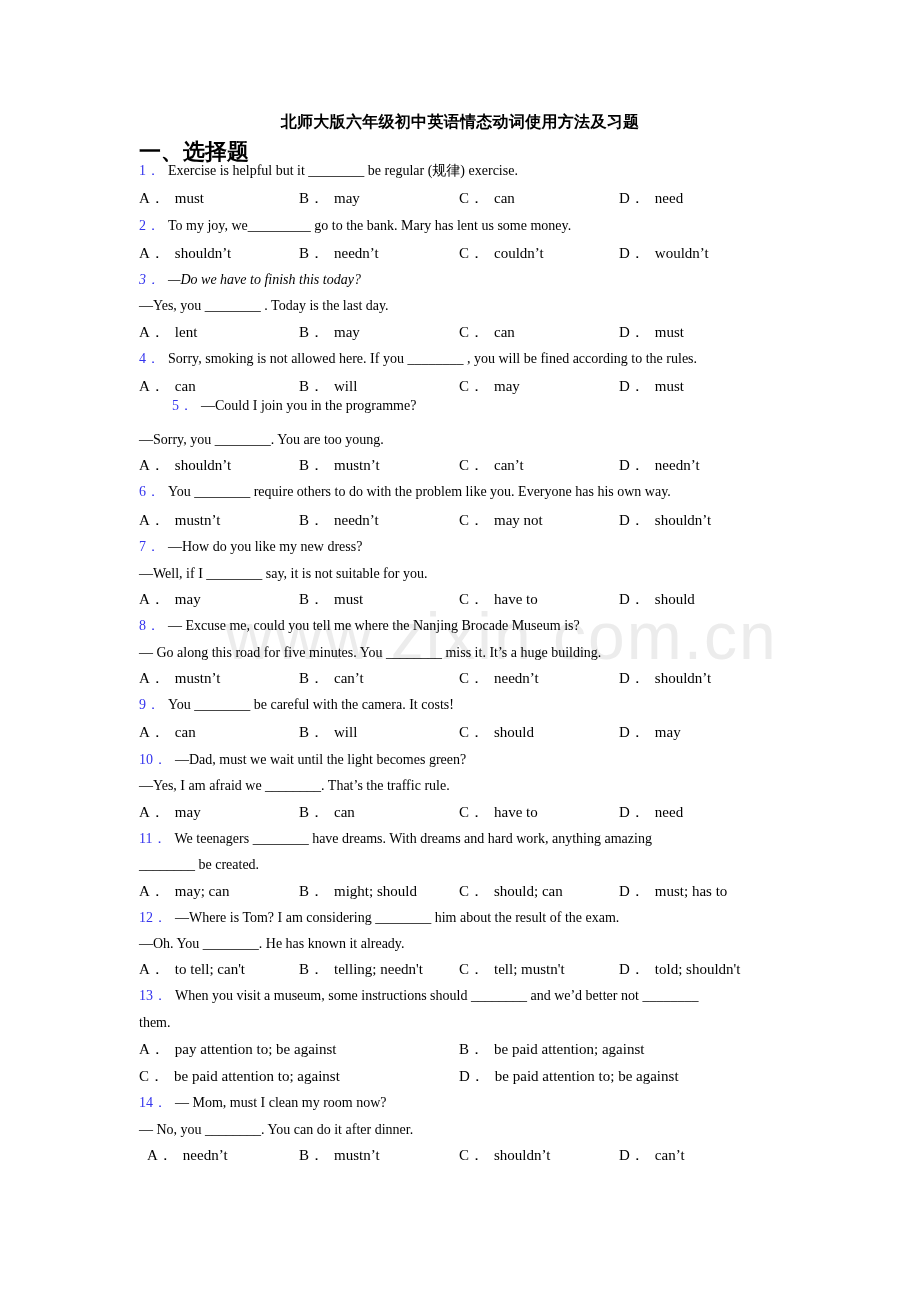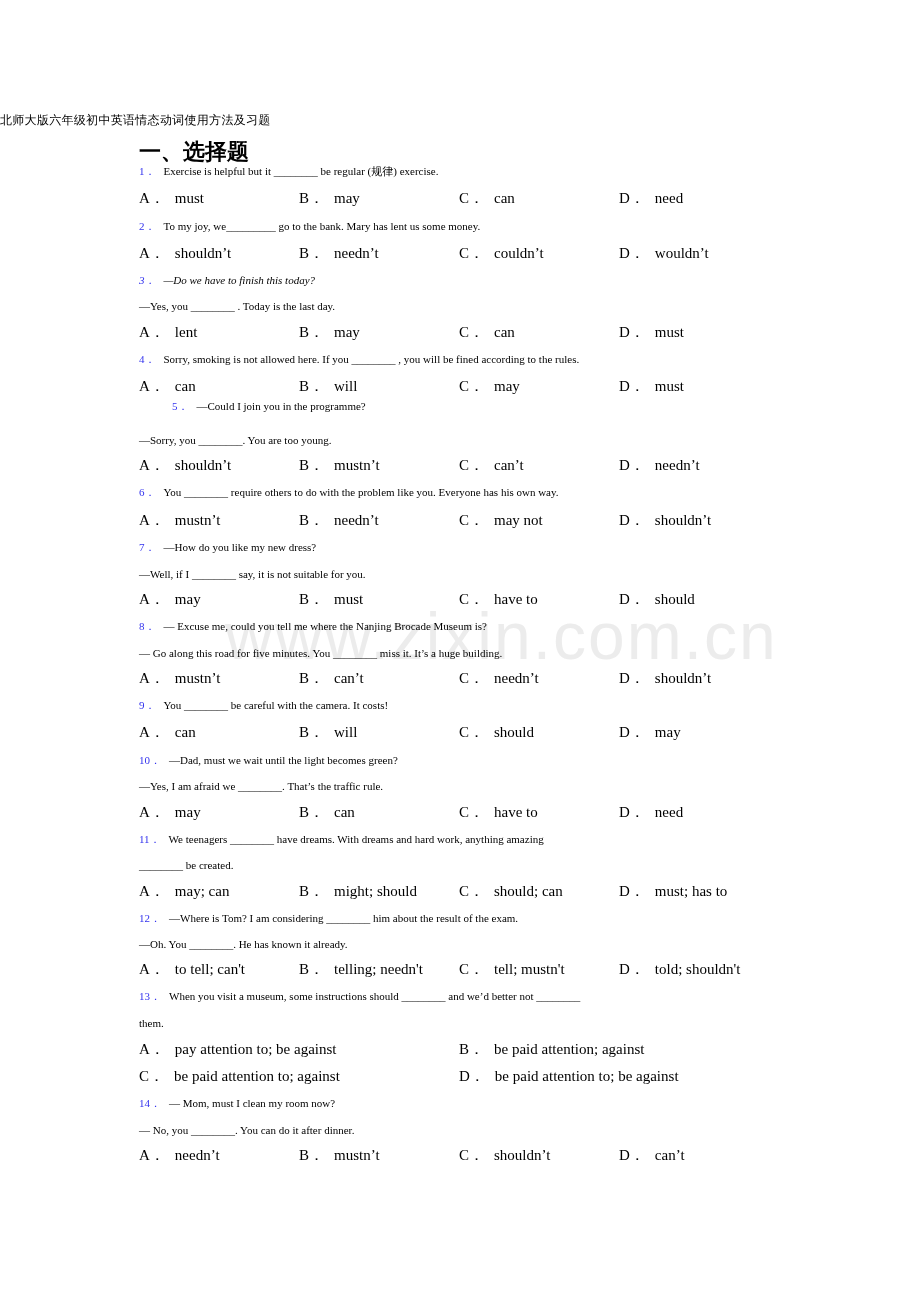--- a/index.html
+++ b/index.html
@@ -1,23 +1,23 @@
 <!DOCTYPE html>
 <html><head>
 <meta charset="utf-8">
 <style>
   html, body { margin: 0; padding: 0; background: #ffffff; }
   body { width: 920px; height: 1302px; position: relative; overflow: hidden;
          font-family: "Liberation Serif", "DejaVu Serif", serif; color: #000; }
   .page { position: absolute; left: 0; top: 0; width: 920px; height: 1302px; }
-  .title { position: absolute; left: 0; width: 920px; top: 112px; 
-           font-family: "DejaVu Sans", sans-serif; font-size: 12px; font-weight: normal; letter-spacing: 0.3px; }
+  .title { position: absolute; left: 0; width: 920px; top: 112px; text-align: center;
+           font-family: "DejaVu Sans", sans-serif; font-size: 16px; font-weight: bold; letter-spacing: 0.3px; }
   .section { position: absolute; left: 139px; top: 137px; font-family: "DejaVu Sans", sans-serif;
              font-size: 22px; font-weight: bold; }
-  .line { position: absolute; left: 139px; font-size: 11px; white-space: nowrap; line-height: 20px; }
+  .line { position: absolute; left: 139px; font-size: 14px; white-space: nowrap; line-height: 20px; }
   .qnum { color: #3333ee; margin-right: 8px; }
   .opt { position: absolute; font-size: 15px; white-space: nowrap; line-height: 20px; }
   .optl { margin-right: 10px; }
   .watermark { position: absolute; left: 225px; top: 598px; font-family: "Liberation Sans", sans-serif;
                font-size: 66px; color: rgba(200,200,200,0.35); letter-spacing: 2px; pointer-events: none; }
 </style>
 </head>
 <body>
 
 <div class="page">
@@ -93,18 +93,18 @@
       <div class="opt" style="left: 459px; top: 959px;"><span class="optl">C．</span><span>tell; mustn't</span></div>
       <div class="opt" style="left: 619px; top: 959px;"><span class="optl">D．</span><span>told; shouldn't</span></div>
       <div class="line" style="top: 986px;"><span class="qnum">13．</span><span>When you visit a museum, some instructions should ________ and we’d better not ________</span></div>
       <div class="line" style="top: 1013px;"><span>them.</span></div>
       <div class="opt" style="left: 139px; top: 1039px;"><span class="optl">A．</span><span>pay attention to; be against</span></div>
       <div class="opt" style="left: 459px; top: 1039px;"><span class="optl">B．</span><span>be paid attention; against</span></div>
       <div class="opt" style="left: 139px; top: 1066px;"><span class="optl">C．</span><span>be paid attention to; against</span></div>
       <div class="opt" style="left: 459px; top: 1066px;"><span class="optl">D．</span><span>be paid attention to; be against</span></div>
       <div class="line" style="top: 1093px;"><span class="qnum">14．</span><span>— Mom, must I clean my room now?</span></div>
       <div class="line" style="top: 1120px;"><span>— No, you ________. You can do it after dinner.</span></div>
-      <div class="opt" style="left: 139px; top: 1145px;"><span class="optl">A．</span><span>needn’t</span></div>
+      <div class="opt" style="left: 147px; top: 1145px;"><span class="optl">A．</span><span>needn’t</span></div>
       <div class="opt" style="left: 299px; top: 1145px;"><span class="optl">B．</span><span>mustn’t</span></div>
       <div class="opt" style="left: 459px; top: 1145px;"><span class="optl">C．</span><span>shouldn’t</span></div>
       <div class="opt" style="left: 619px; top: 1145px;"><span class="optl">D．</span><span>can’t</span></div>
     </div>
 </div>
 
 </body></html>

